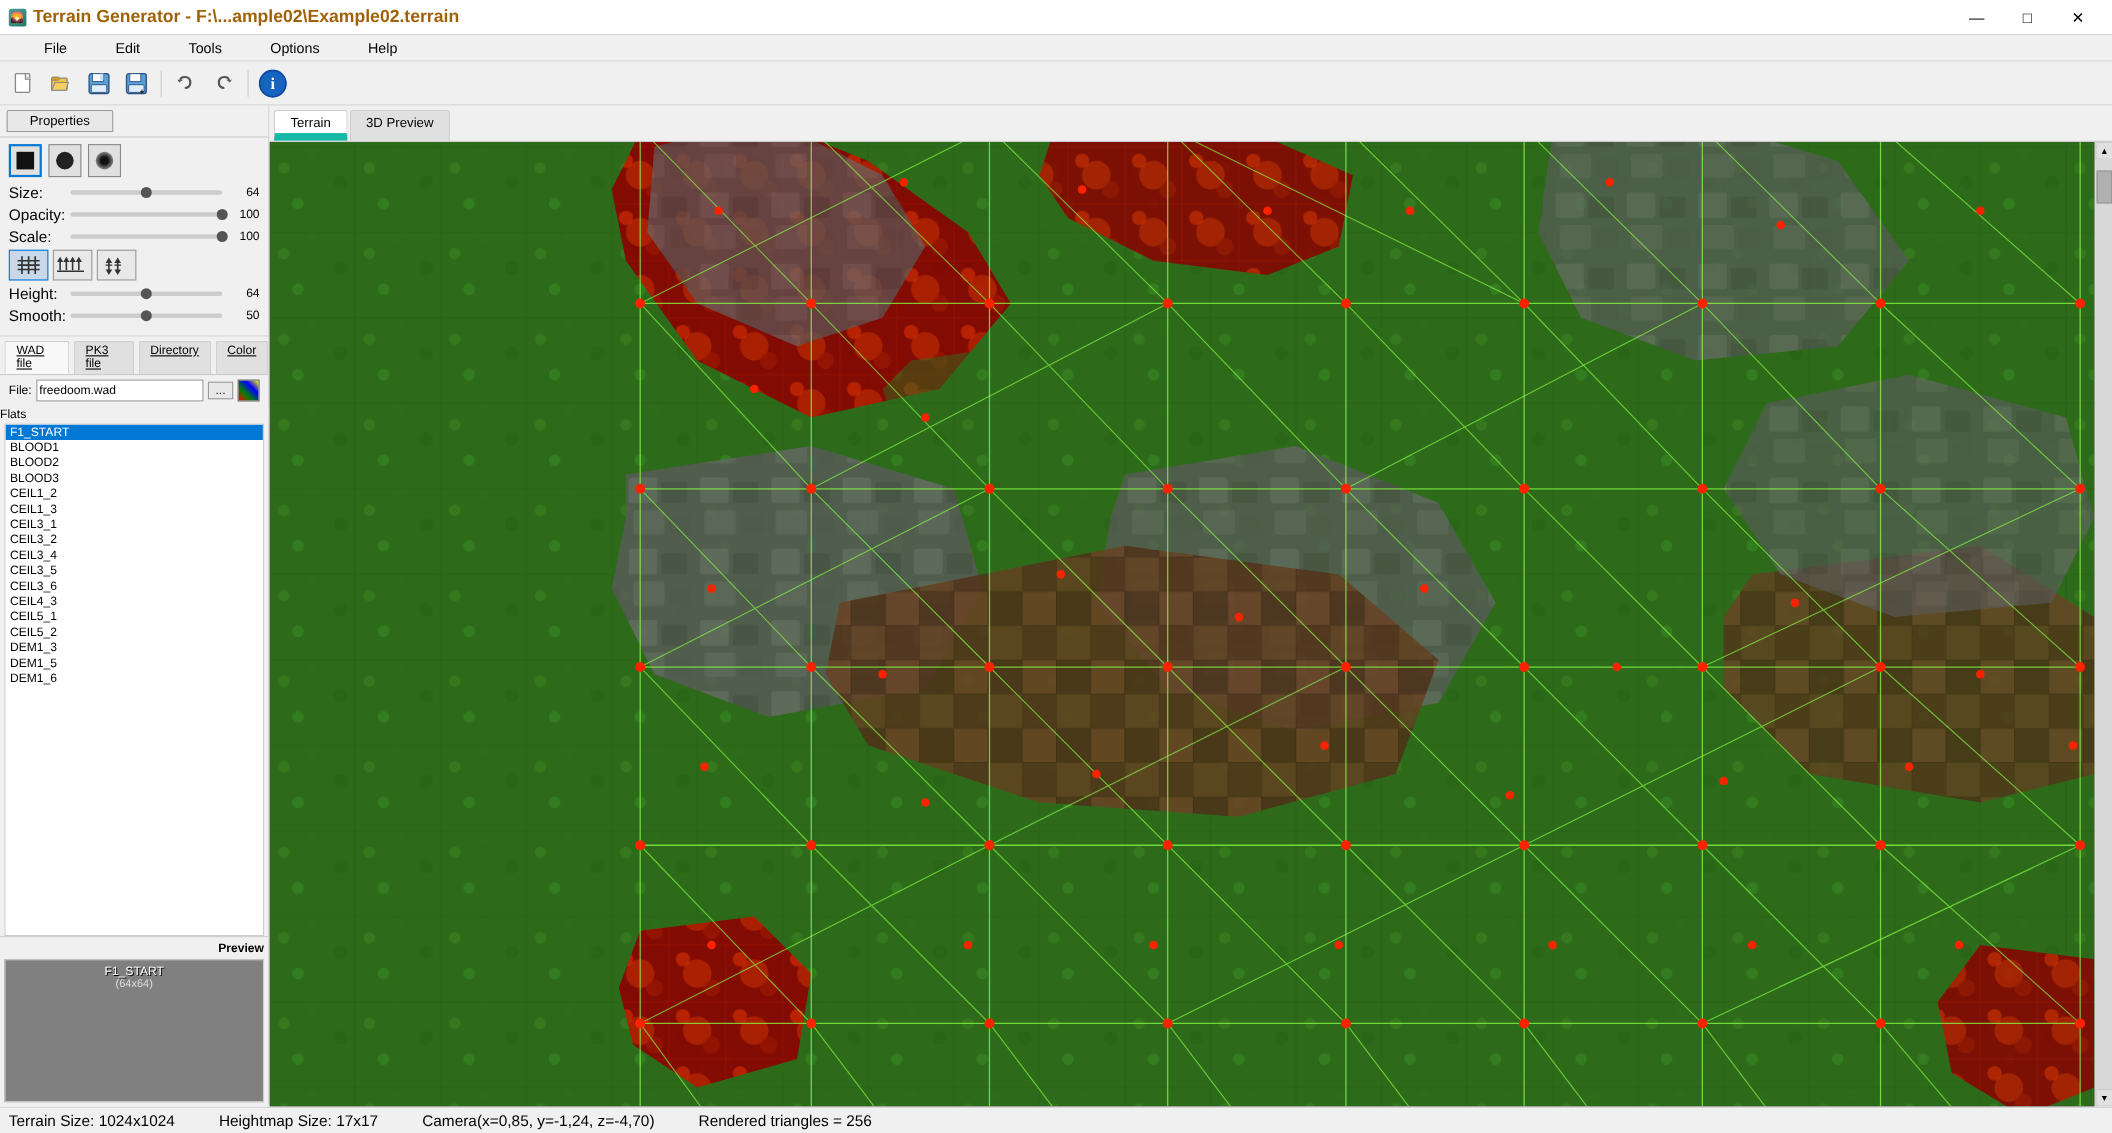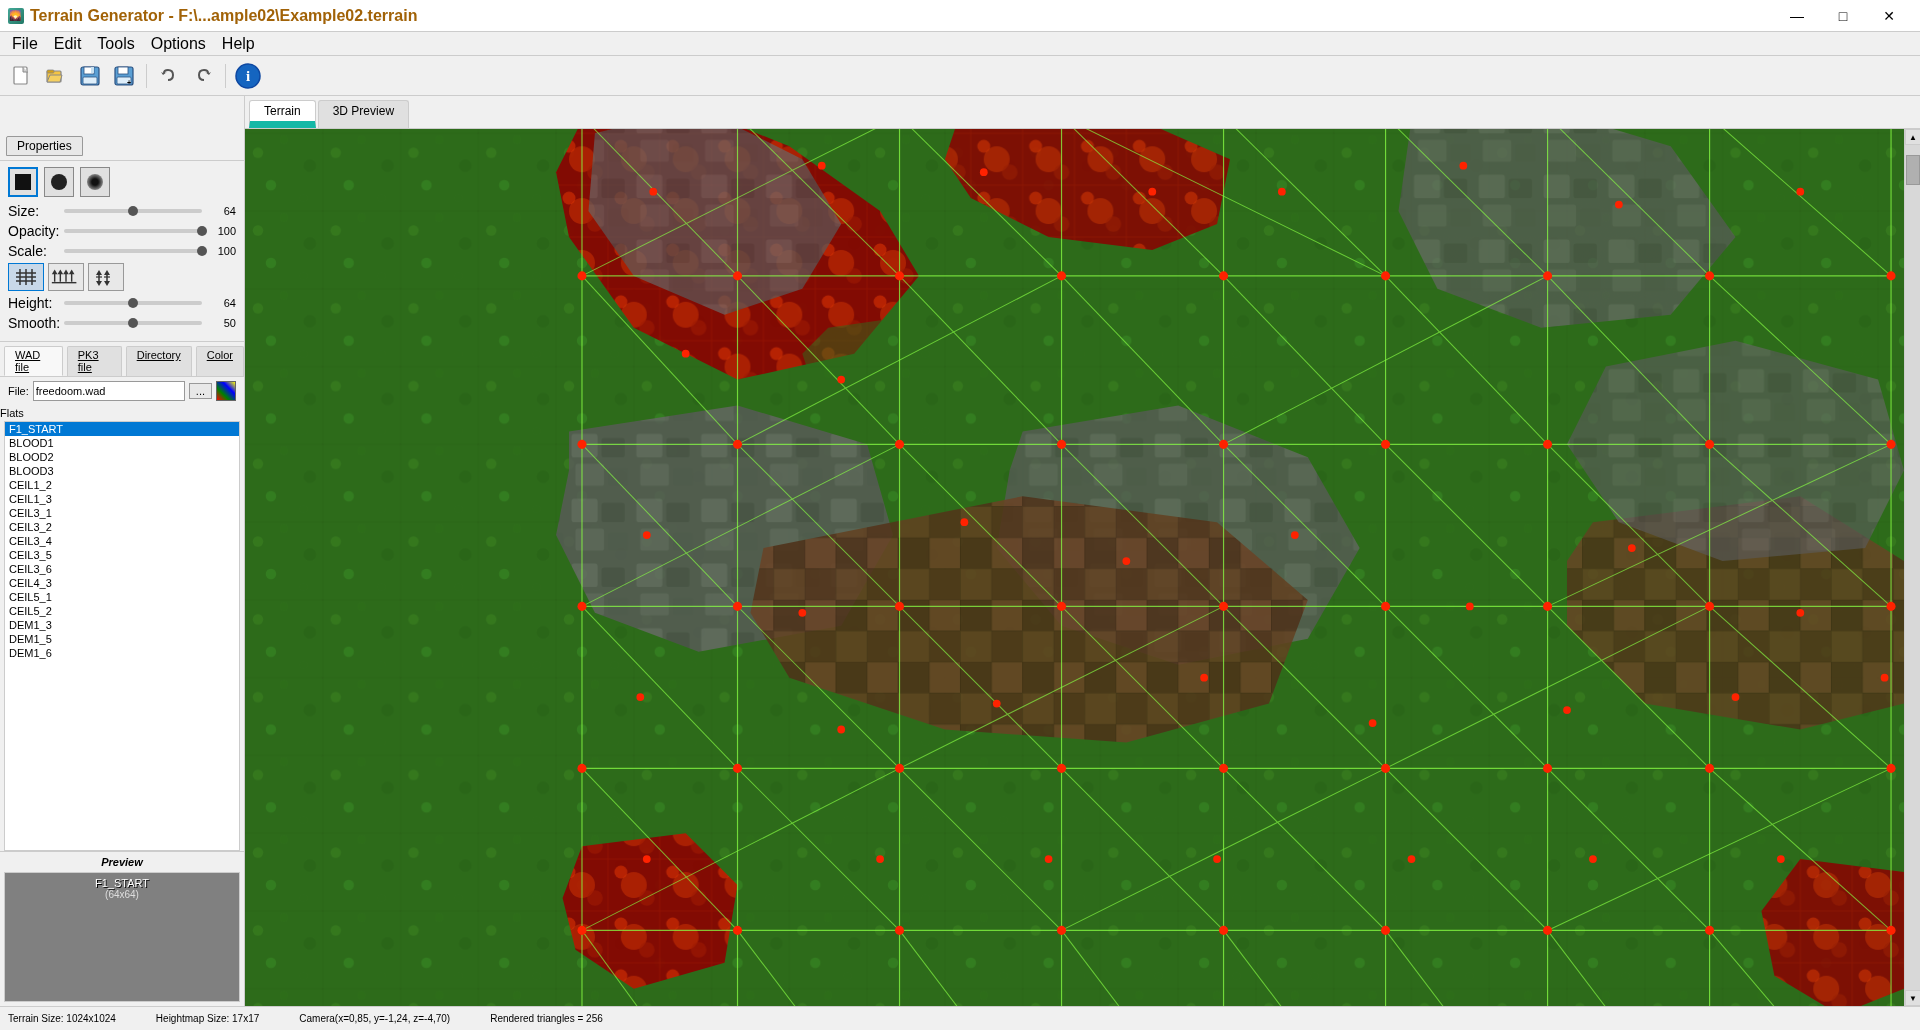--- a/index.html
+++ b/index.html
@@ -19,21 +19,21 @@
       width: 46px; height: 32px; border: none; background: transparent;
       cursor: pointer; font-size: 14px; display: flex; align-items: center; justify-content: center;
     }
 
     
     .menu-bar {
       display: flex; align-items: center; height: 24px;
       background: #f0f0f0; border-bottom: 1px solid #ccc; padding: 0 4px;
     }
     .menu-item {
-      padding: 2px 8px; cursor: pointer; font-size: 16px;
+      padding: 2px 8px; cursor: pointer; font-size: 13px; margin-left: 28px;
     }
 
     
     .toolbar {
       display: flex; align-items: center; height: 40px;
       background: #f0f0f0; border-bottom: 1px solid #ccc; padding: 0 6px; gap: 2px;
     }
     .toolbar-btn {
       width: 32px; height: 32px; border: 1px solid transparent;
       background: transparent; cursor: pointer; display: flex; align-items: center; justify-content: center;
@@ -48,22 +48,22 @@
 
     
     .left-panel {
       width: 245px; background: #f0f0f0; border-right: 1px solid #ccc;
       display: flex; flex-direction: column; overflow: hidden;
     }
     .properties-tab {
       padding: 4px 6px; background: #f0f0f0; border-bottom: 1px solid #ccc;
     }
     .properties-tab-btn {
-      padding: 2px 10px; font-size: 12px; border: 1px solid #999;
-      background: #e8e8e8; cursor: pointer; border-radius: 2px 2px 0 0; margin-top: 36px;
+      padding: 2px 20px; font-size: 12px; border: 1px solid #999;
+      background: #e8e8e8; cursor: pointer; border-radius: 2px 2px 0 0;
     }
 
     .brush-section {
       padding: 6px 8px; border-bottom: 1px solid #ccc;
     }
     .brush-shapes { display: flex; gap: 6px; margin-bottom: 6px; }
     .brush-shape {
       width: 30px; height: 30px; border: 1px solid #888; cursor: pointer;
       display: flex; align-items: center; justify-content: center; background: #e0e0e0;
     }
@@ -125,21 +125,21 @@
     }
     .flat-item {
       padding: 1px 4px; font-size: 11px; cursor: pointer; white-space: nowrap;
     }
     .flat-item.selected { background: #0078d4; color: white; }
 
     .preview-section {
       border-top: 1px solid #ccc; padding: 4px;
     }
     .preview-header {
-      text-align: center; font-size: 11px; font-weight: bold; margin-bottom: 4px; font-style: italic;
+      text-align: right; font-size: 11px; font-weight: bold; margin-bottom: 4px;
     }
     .preview-box {
       width: 100%; height: 130px; background: #808080;
       border: 1px solid #ccc; display: flex; flex-direction: column;
       align-items: center; justify-content: flex-start; padding: 4px;
     }
     .preview-name { font-size: 11px; color: #fff; text-shadow: 1px 1px 0 #000; }
     .preview-size { font-size: 10px; color: #ddd; }
 
     
@@ -159,21 +159,21 @@
 
     .canvas-area {
       flex: 1; overflow: hidden; position: relative; background: #333;
     }
 
     
     .status-bar {
       display: flex; align-items: center; height: 24px;
       background: #f0f0f0; border-top: 1px solid #ccc; padding: 0 8px; gap: 40px;
     }
-    .status-item { font-size: 10px; }
+    .status-item { font-size: 14px; }
 
     
     .scrollbar-v {
       width: 16px; background: #f0f0f0; border-left: 1px solid #ccc;
       display: flex; flex-direction: column;
     }
     .scrollbar-btn {
       width: 16px; height: 16px; border: 1px solid #ccc; background: #e0e0e0;
       display: flex; align-items: center; justify-content: center; font-size: 8px; cursor: pointer;
     }

